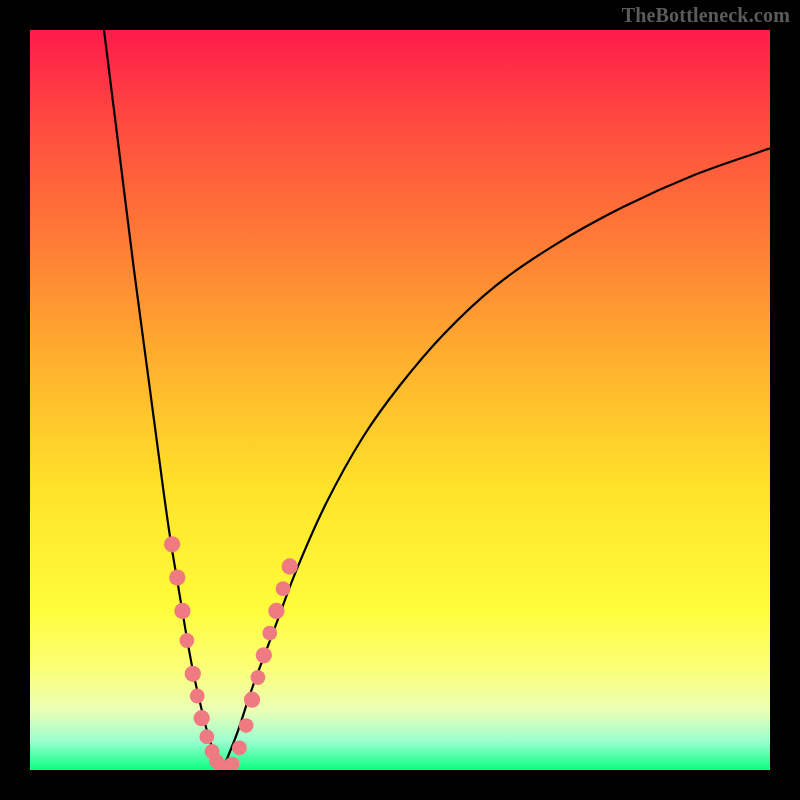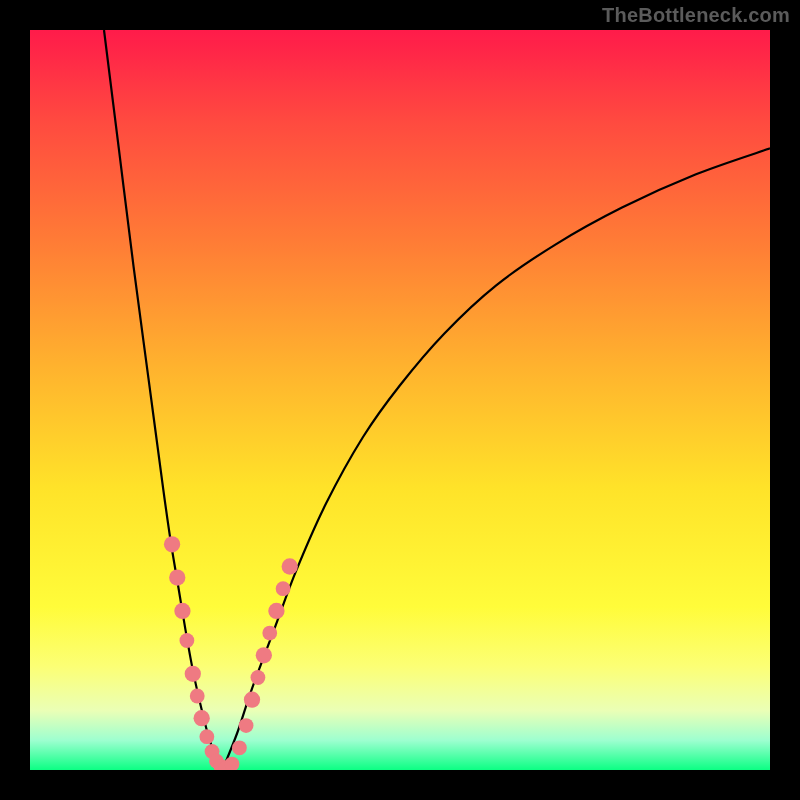--- a/index.html
+++ b/index.html
@@ -27,21 +27,21 @@
       #fcff75 86%,
       #eaffb6 92%,
       #9dffd0 96%,
       #0cff84 100%
     );
   }
   .watermark {
     position: absolute;
     top: 4px;
     right: 10px;
-    font-family: Liberation Sans, sans-serif;
+    font-family: Liberation Serif, serif;
     font-size: 20px;
     font-weight: 600;
     color: #5b5b5b;
     letter-spacing: 0.2px;
   }
   svg.curves {
     position: absolute;
     left: 0; top: 0;
     width: 740px;
     height: 740px;

